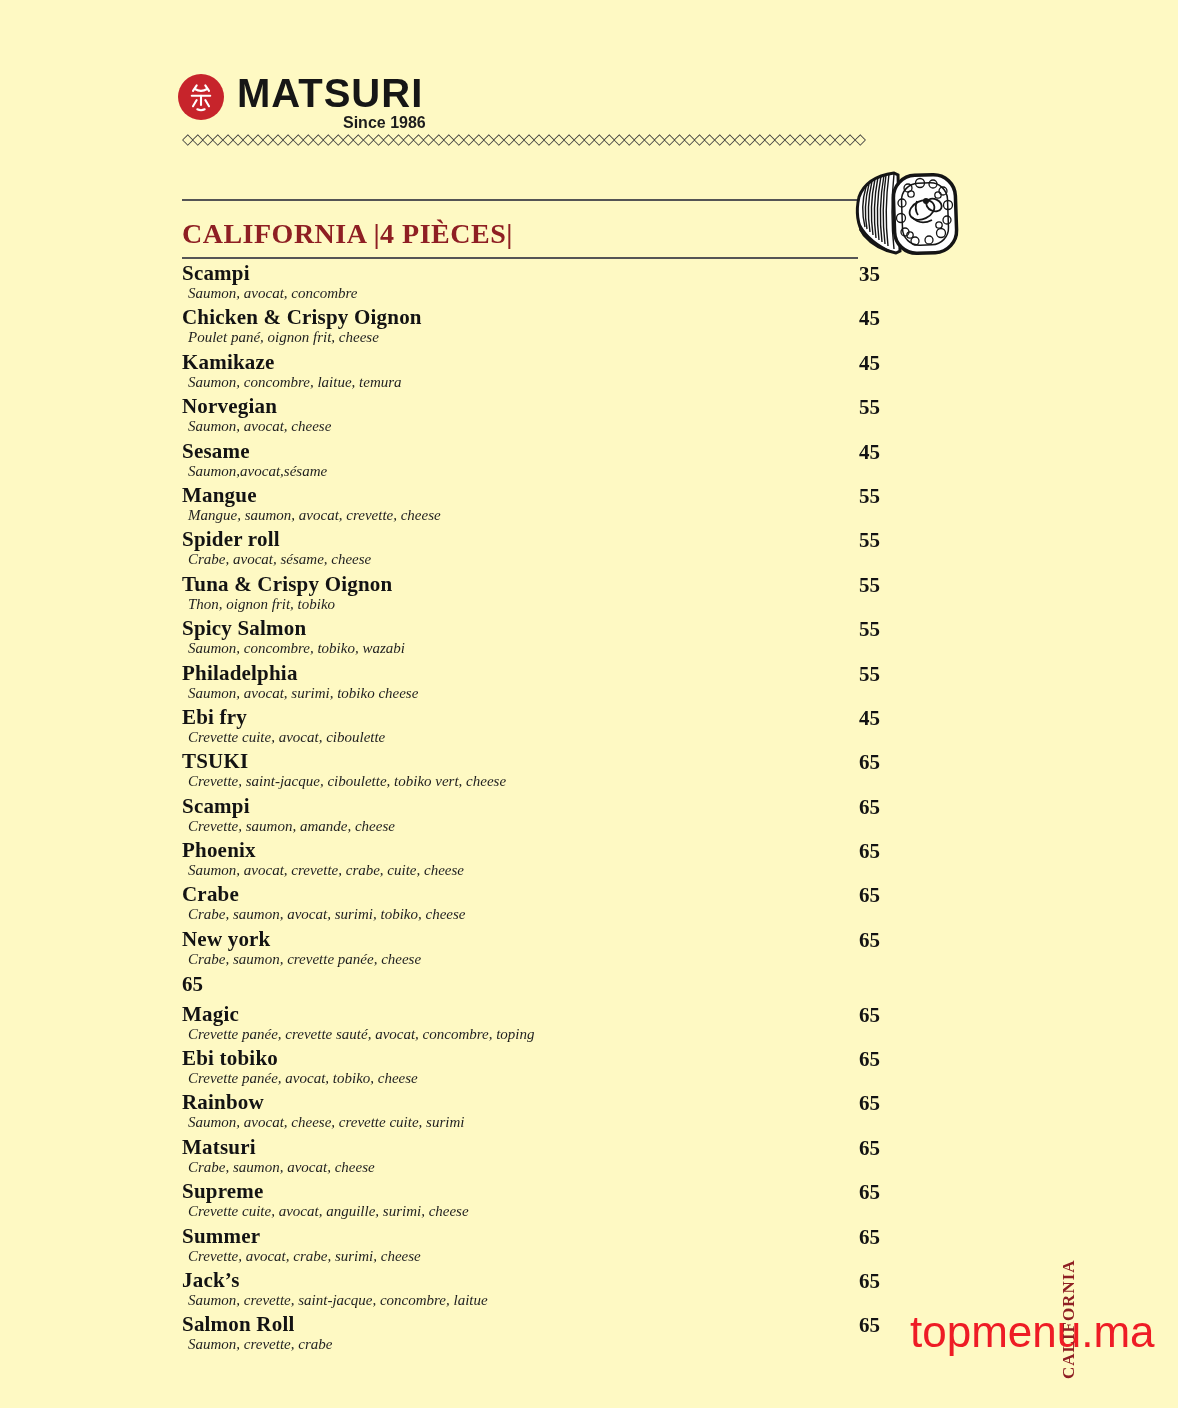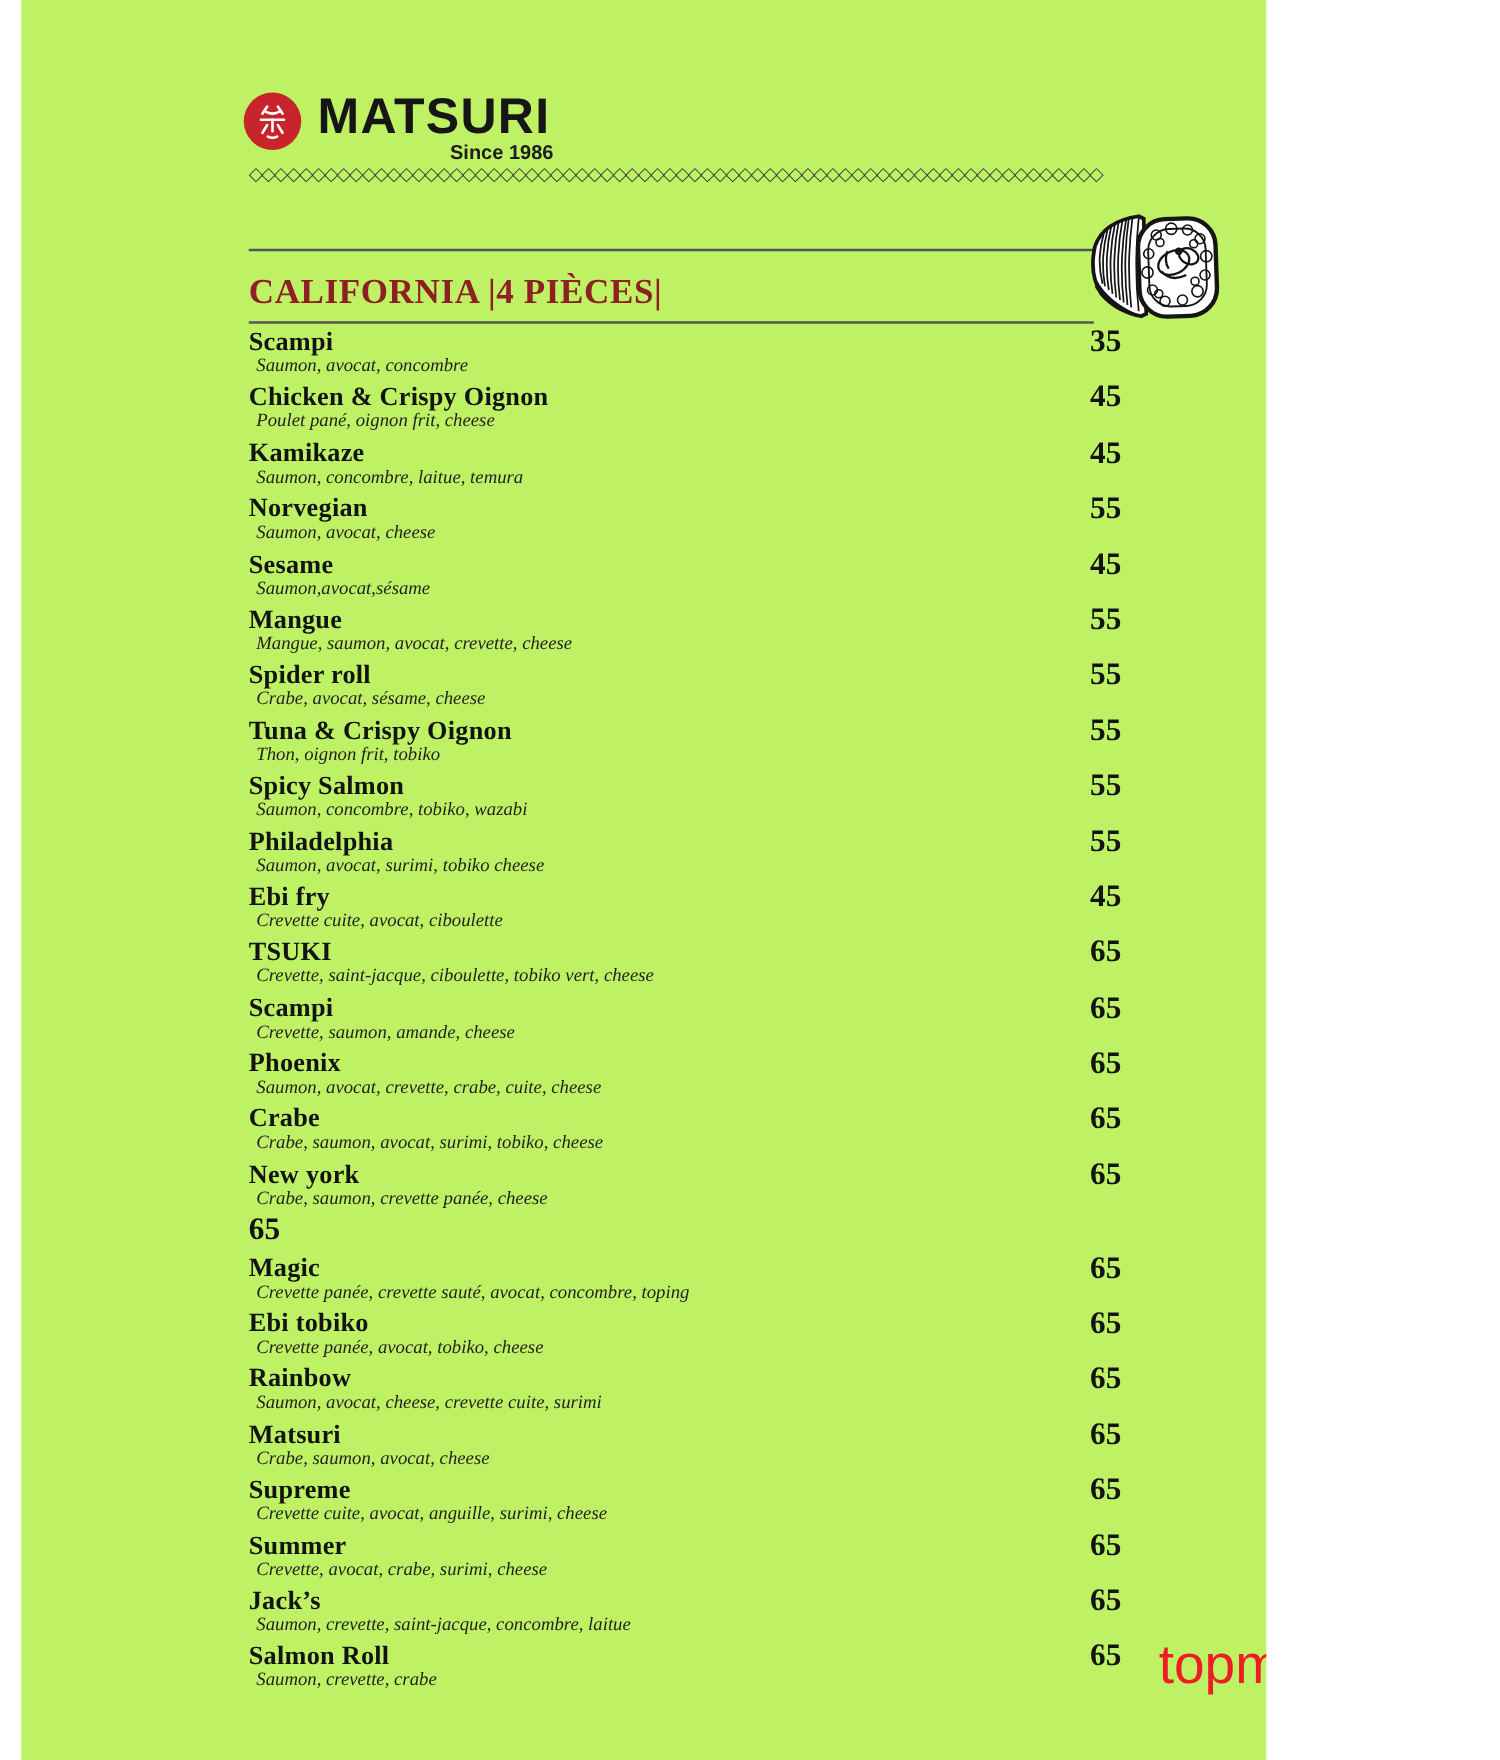--- a/index.html
+++ b/index.html
@@ -1,18 +1,18 @@
 <!DOCTYPE html>
 <html><head>
 <meta charset="utf-8">
 <style>
   html,body{margin:0;padding:0;background:#ffffff;}
   .page{
-    position:relative;width:996px;height:1408px;background:#bef264;
-    font-family:"Liberation Serif",serif;overflow:hidden;margin-left:17px;
+    position:relative;width:1178px;height:1408px;background:#fef9c3;
+    font-family:"Liberation Serif",serif;overflow:hidden;
   }
 
   
   .brand{position:absolute;left:178px;top:74px;display:flex;align-items:flex-start;gap:13px;}
   .logo-badge{width:46px;height:46px;border-radius:50%;background:#c7242b;display:flex;align-items:center;justify-content:center;flex:0 0 auto;}
   .brand-text{display:flex;flex-direction:column;}
   .wordmark{font-family:"Liberation Sans",sans-serif;font-weight:bold;font-size:40px;line-height:38px;letter-spacing:1px;color:#161616;}
   .tagline{font-family:Liberation Sans, sans-serif;font-weight:bold;font-size:16px;color:#1d1d1d;margin-top:2px;margin-left:106px;}
 
   
@@ -31,21 +31,21 @@
   .section-title{font-size:28px;font-weight:bold;color:#8e1f23;letter-spacing:.5px;line-height:32px;}
 
   
   .sushi{position:absolute;left:842px;top:163px;width:120px;height:100px;z-index:3;}
 
   
   .menu{position:absolute;left:182px;top:261px;width:698px;}
   .menu-item{display:flex;justify-content:space-between;align-items:flex-start;margin-bottom:4.4px;}
   .item-name{font-size:21px;font-weight:bold;color:#131313;line-height:24px;letter-spacing:.2px;}
   .item-desc{font-size:15px;font-style:italic;color:#1f1f1f;line-height:16px;padding-left:6px;}
-  .item-price{font-size:25px;font-weight:bold;color:#131313;line-height:26px;flex:0 0 auto;}
+  .item-price{font-size:21px;font-weight:bold;color:#131313;line-height:26px;flex:0 0 auto;}
 
   
   .side-label{
     position:absolute;left:1059px;top:1241px;height:138px;z-index:2;
     writing-mode:vertical-rl;transform:rotate(180deg);
     font-family:"Liberation Serif",serif;font-weight:bold;font-size:17px;
     letter-spacing:1px;color:#8e1f23;
   }
 
   

